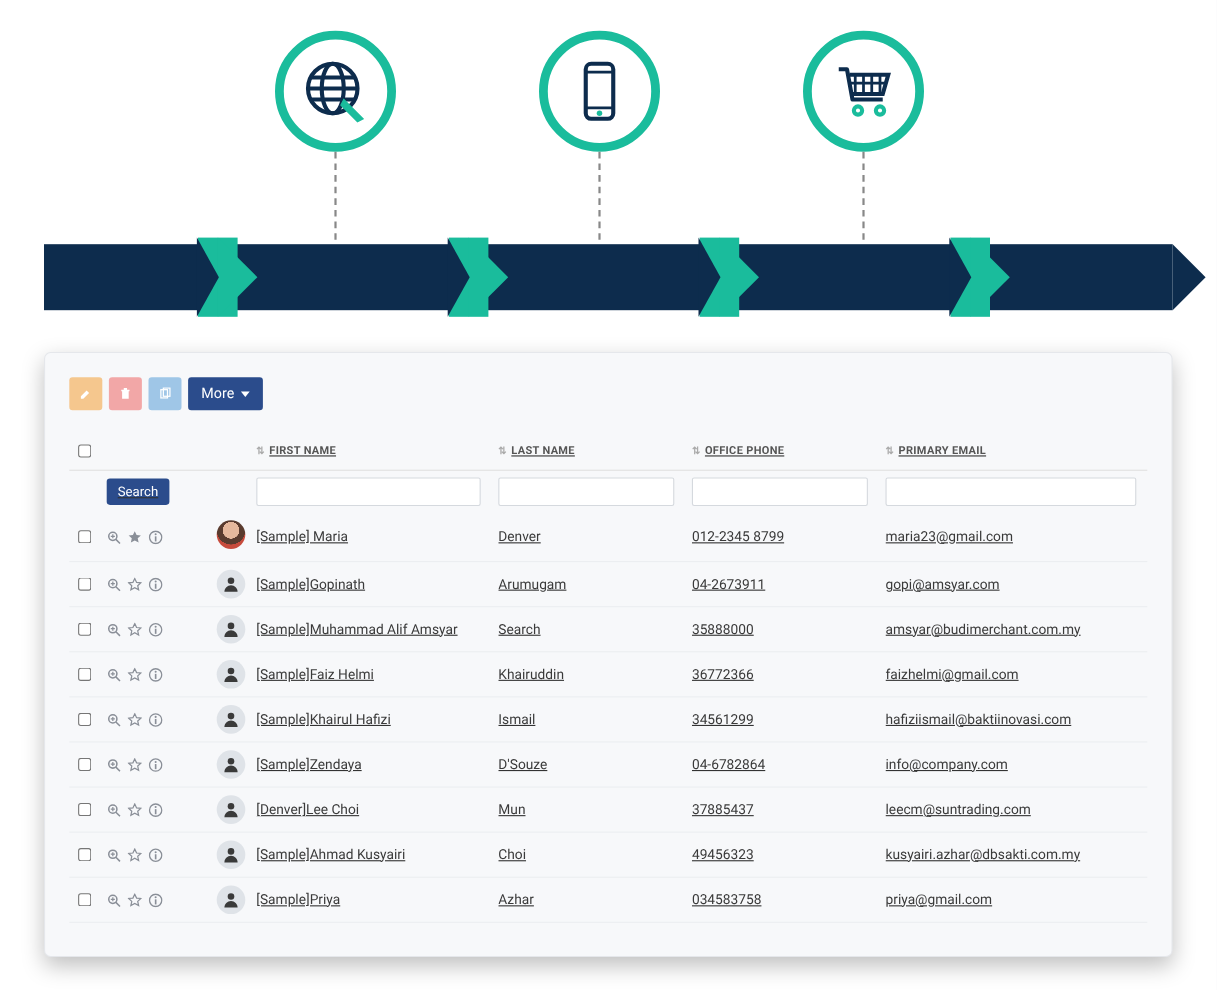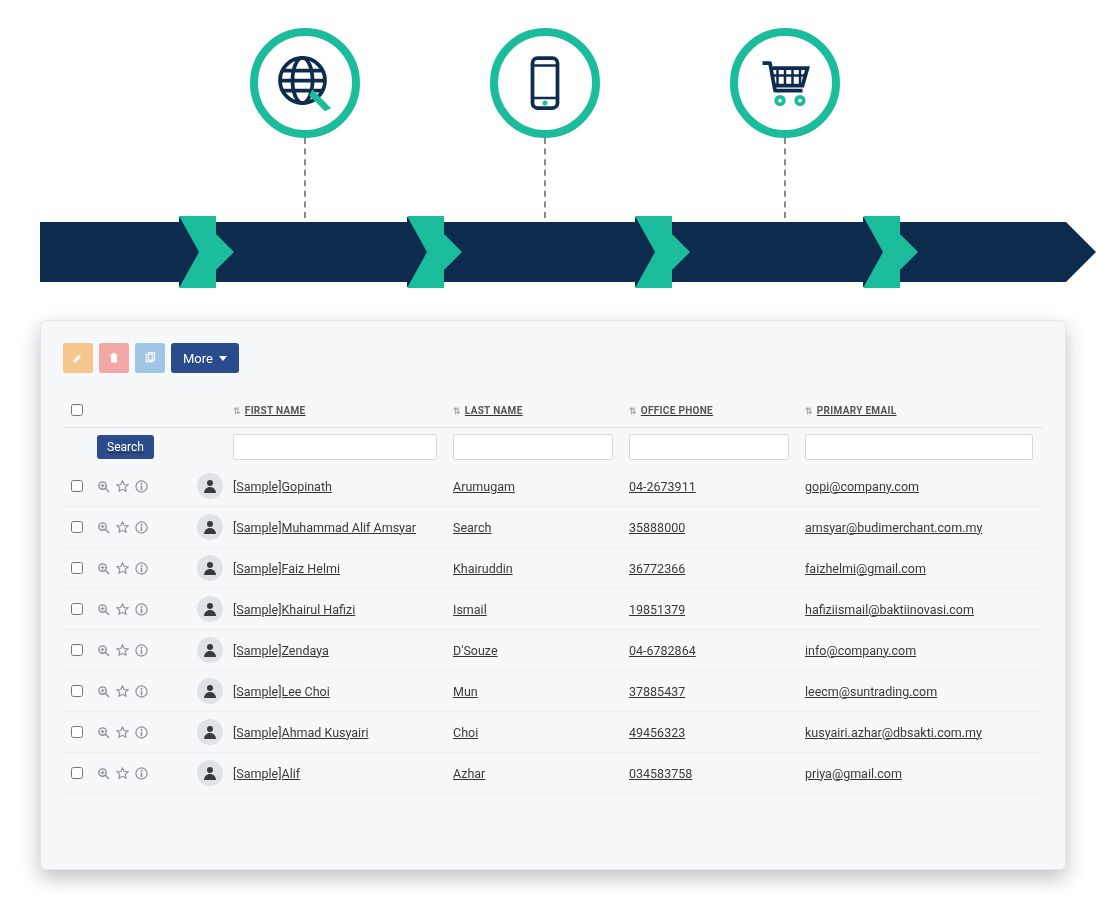--- a/index.html
+++ b/index.html
@@ -346,38 +346,61 @@
       <div class="col-em"><input type="text" style="width: 96%;"></div>
     </div>
 
     <div id="rows-mount">
         <div class="row">
     <div class="col-check"><input type="checkbox" style=""></div>
     <div class="col-actions">
       <svg viewBox="0 0 14 14">
               <use href="#i-zoom"></use>
             </svg>
+      <svg viewBox="0 0 14 14" class="star active">
+              <use href="#i-star-fill"></use>
+            </svg>
+      <svg viewBox="0 0 14 14">
+              <use href="#i-info"></use>
+            </svg>
+    </div>
+    <div class="col-avatar">
+      <span class="avatar photo">
+        
+      </span>
+    </div>
+    <div class="col-fn cell">[Sample] Maria</div>
+    <div class="col-ln cell">Denver</div>
+    <div class="col-ph cell">012-2345 8799</div>
+    <div class="col-em cell">maria23@gmail.com</div>
+  </div>
+        <div class="row">
+    <div class="col-check"><input type="checkbox" style=""></div>
+    <div class="col-actions">
+      <svg viewBox="0 0 14 14">
+              <use href="#i-zoom"></use>
+            </svg>
       <svg viewBox="0 0 14 14" class="star ">
               <use href="#i-star"></use>
             </svg>
       <svg viewBox="0 0 14 14">
               <use href="#i-info"></use>
             </svg>
     </div>
     <div class="col-avatar">
       <span class="avatar ">
         <svg viewBox="0 0 16 16">
                 <use href="#i-user"></use>
               </svg>
       </span>
     </div>
     <div class="col-fn cell">[Sample]Gopinath</div>
     <div class="col-ln cell">Arumugam</div>
     <div class="col-ph cell">04-2673911</div>
-    <div class="col-em cell">gopi@company.com</div>
+    <div class="col-em cell">gopi@amsyar.com</div>
   </div>
         <div class="row">
     <div class="col-check"><input type="checkbox" style=""></div>
     <div class="col-actions">
       <svg viewBox="0 0 14 14">
               <use href="#i-zoom"></use>
             </svg>
       <svg viewBox="0 0 14 14" class="star ">
               <use href="#i-star"></use>
             </svg>
@@ -437,21 +460,21 @@
     </div>
     <div class="col-avatar">
       <span class="avatar ">
         <svg viewBox="0 0 16 16">
                 <use href="#i-user"></use>
               </svg>
       </span>
     </div>
     <div class="col-fn cell">[Sample]Khairul Hafizi</div>
     <div class="col-ln cell">Ismail</div>
-    <div class="col-ph cell">19851379</div>
+    <div class="col-ph cell">34561299</div>
     <div class="col-em cell">hafiziismail@baktiinovasi.com</div>
   </div>
         <div class="row">
     <div class="col-check"><input type="checkbox" style=""></div>
     <div class="col-actions">
       <svg viewBox="0 0 14 14">
               <use href="#i-zoom"></use>
             </svg>
       <svg viewBox="0 0 14 14" class="star ">
               <use href="#i-star"></use>
@@ -485,21 +508,21 @@
               <use href="#i-info"></use>
             </svg>
     </div>
     <div class="col-avatar">
       <span class="avatar ">
         <svg viewBox="0 0 16 16">
                 <use href="#i-user"></use>
               </svg>
       </span>
     </div>
-    <div class="col-fn cell">[Sample]Lee Choi</div>
+    <div class="col-fn cell">[Denver]Lee Choi</div>
     <div class="col-ln cell">Mun</div>
     <div class="col-ph cell">37885437</div>
     <div class="col-em cell">leecm@suntrading.com</div>
   </div>
         <div class="row">
     <div class="col-check"><input type="checkbox" style=""></div>
     <div class="col-actions">
       <svg viewBox="0 0 14 14">
               <use href="#i-zoom"></use>
             </svg>
@@ -535,21 +558,21 @@
               <use href="#i-info"></use>
             </svg>
     </div>
     <div class="col-avatar">
       <span class="avatar ">
         <svg viewBox="0 0 16 16">
                 <use href="#i-user"></use>
               </svg>
       </span>
     </div>
-    <div class="col-fn cell">[Sample]Alif</div>
+    <div class="col-fn cell">[Sample]Priya</div>
     <div class="col-ln cell">Azhar</div>
     <div class="col-ph cell">034583758</div>
     <div class="col-em cell">priya@gmail.com</div>
   </div>
       </div>
   </div>
 </div>
 
 <svg width="0" height="0" style="position:absolute">
   <defs>

